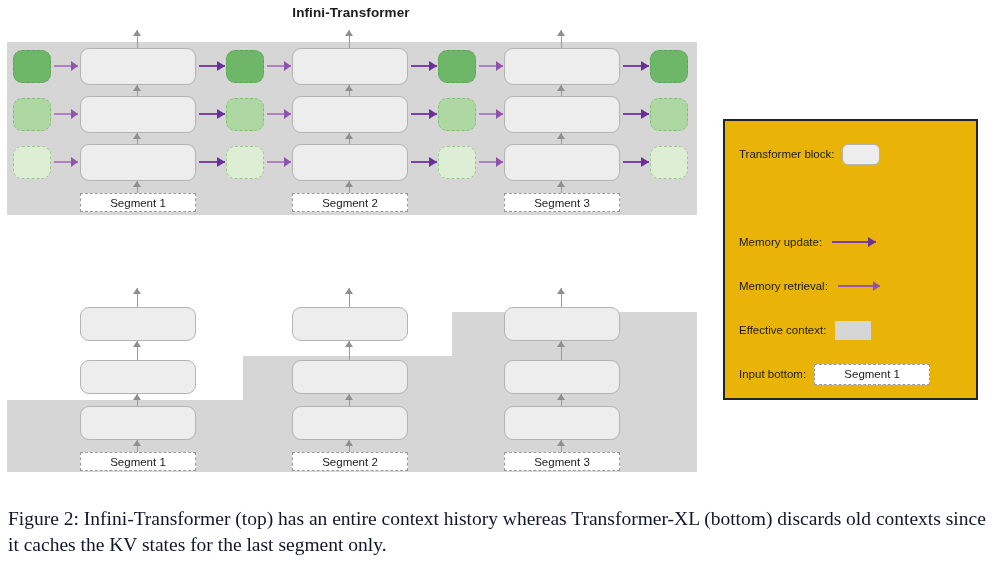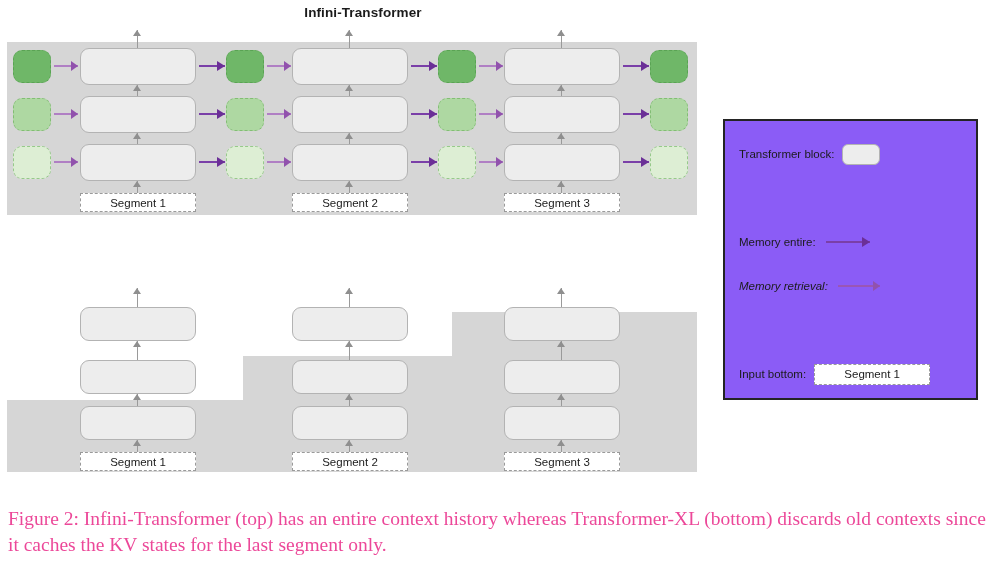--- a/index.html
+++ b/index.html
@@ -10,21 +10,21 @@
     position:relative;overflow:hidden;
   }
   .fig{position:absolute;left:0;top:0;width:1000px;height:580px;}
 
   
   .diagram-title{
     position:absolute;text-align:center;
     font-weight:bold;font-size:13.5px;color:#1b1b1b;
     letter-spacing:.1px;white-space:nowrap;
   }
-  #title-infini{left:0;top:5px;width:702px;padding-left:12px;}
+  #title-infini{left:0;top:5px;width:702px;}
   #title-xl{left:0;top:240px;width:702px;}
 
   
   .ctx{position:absolute;background:#d6d6d6;}
 
   
   .tblock{
     position:absolute;background:#ededed;
     border:1.4px solid #b3b3b3;border-radius:9px;
     box-sizing:border-box;
@@ -65,21 +65,21 @@
   .varrow .shaft{position:absolute;left:3.6px;top:0;width:1.7px;height:100%;background:#9a9a9a;}
   .varrow .head{
     position:absolute;top:0;left:0;width:0;height:0;
     border-left:4.5px solid transparent;border-right:4.5px solid transparent;
     border-bottom:6px solid #8f8f8f;
   }
 
   
   #legend{
     position:absolute;left:723px;top:119px;width:255px;height:281px;
-    background:#8b5cf6;border:2px solid #242424;box-sizing:border-box;
+    background:#eab308;border:2px solid #242424;box-sizing:border-box;
   }
   .lg-row{position:absolute;left:14px;display:flex;align-items:center;height:26px;}
   .lg-label{font-size:11.5px;color:#1b1b1b;white-space:nowrap;}
   .lg-block{
     width:38px;height:21px;background:#ededed;
     border:1.3px solid #b3b3b3;border-radius:6px;box-sizing:border-box;margin-left:8px;
   }
   .lg-mem{
     width:27px;height:21px;border-radius:6px;box-sizing:border-box;
     border:1.6px dashed #7fb472;margin-left:7px;
@@ -102,21 +102,21 @@
   .lg-arrow.update .shaft{background:#7a3fa8;height:2.2px;top:3.9px;}
   .lg-arrow.update .head{border-left:8px solid #6b2f97;}
   .lg-arrow.retrieve{width:42px;}
   .lg-arrow.retrieve .shaft{background:#9a56b5;height:1.6px;top:4.2px;}
   .lg-arrow.retrieve .head{border-left:7px solid #9152ad;}
 
   
   #caption{
     position:absolute;left:8px;top:506px;width:984px;
     font-family:"Liberation Serif", serif;
-    font-size:19.5px;line-height:26px;color:#ec4899;
+    font-size:19.5px;line-height:26px;color:#0f172a;
   }
 </style>
 </head>
 <body>
 
 <div class="fig">
 
   <div class="diagram-title" id="title-infini">Infini-Transformer</div>
 
   <div class="ctx" style="left:7px;top:42px;width:690px;height:173px;"></div>
@@ -368,35 +368,39 @@
 
   <div id="legend">
 
     <div class="lg-row" style="top:20px;">
       <span class="lg-label">Transformer block:</span>
       <span class="lg-block"></span>
     </div>
 
 
     <div class="lg-row" style="top:108px;">
-      <span class="lg-label">Memory entire:</span>
+      <span class="lg-label">Memory update:</span>
       <span class="lg-arrow update">
           <span class="shaft"></span>
           <span class="head"></span>
         </span>
     </div>
 
-    <div class="lg-row" style="top:152px;font-style:italic;">
+    <div class="lg-row" style="top:152px;">
       <span class="lg-label">Memory retrieval:</span>
       <span class="lg-arrow retrieve">
           <span class="shaft"></span>
           <span class="head"></span>
         </span>
     </div>
 
+    <div class="lg-row" style="top:196px;">
+      <span class="lg-label">Effective context:</span>
+      <span class="lg-ctx"></span>
+    </div>
 
     <div class="lg-row" style="top:240px;">
       <span class="lg-label">Input bottom:</span>
       <span class="lg-seg">
         <span>Segment 1</span>
       </span>
     </div>
 
   </div>
 

